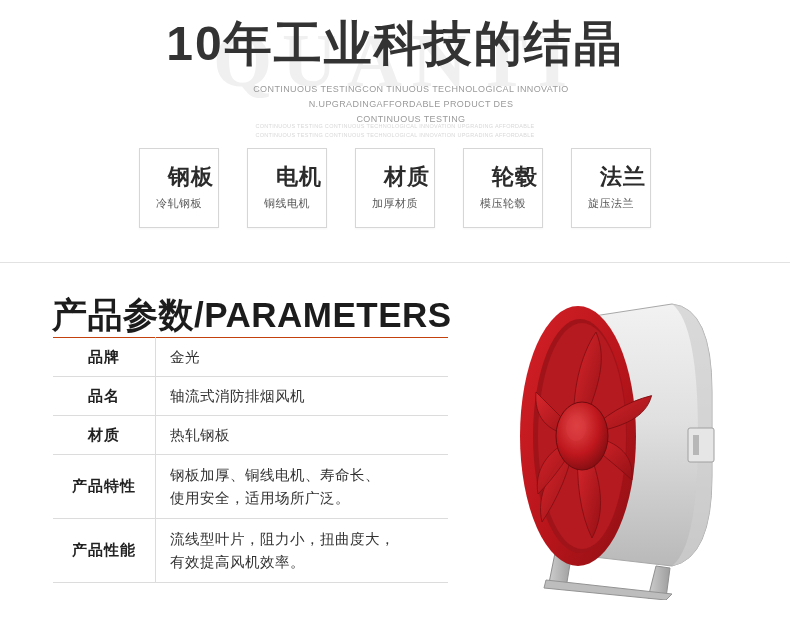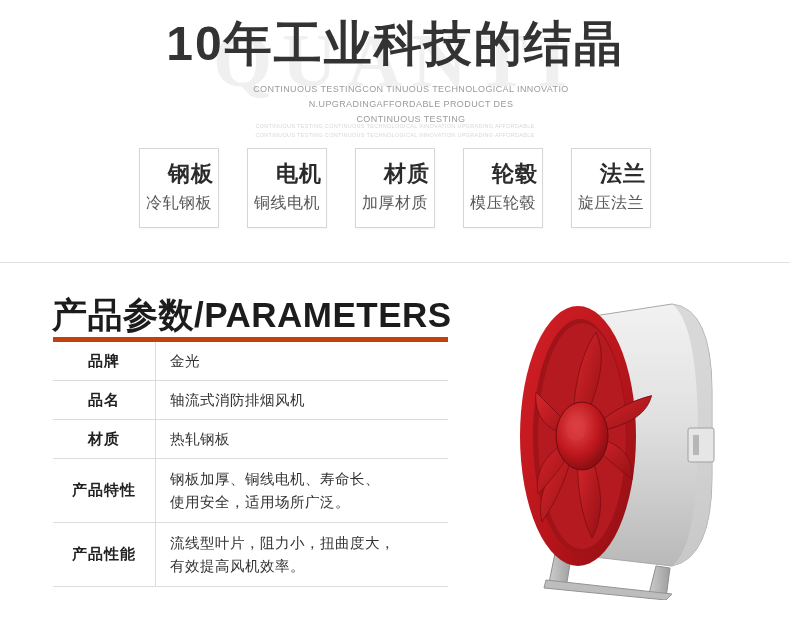--- a/index.html
+++ b/index.html
@@ -97,21 +97,21 @@
   .feature-big {
     font-size: 22px;
     font-weight: bold;
     color: #2b2b2b;
     letter-spacing: 1px;
     line-height: 1.1;
     margin-left: 24px;
   }
   .feature-small {
     margin-top: 6px;
-    font-size: 16px;
+    font-size: 11px;
     color: #585858;
     letter-spacing: 0.5px;
   }
 
   .divider {
     position: absolute;
     top: 262px;
     left: 0;
     width: 790px;
     height: 1px;
@@ -135,21 +135,21 @@
     left: 53px;
     width: 395px;
     border-collapse: collapse;
   }
   .param-table td {
     border-bottom: 1px solid #dcdcdc;
     padding: 0;
     vertical-align: middle;
   }
   .param-table tr:first-child td {
-    border-top: 5px solid #c2410c;
+    border-top: 1px solid #c2410c;
   }
   .pcol-label {
     width: 102px;
     text-align: center;
     font-size: 15px;
     font-weight: bold;
     color: #222222;
     border-right: 1px solid #dcdcdc;
     height: 38px;
     letter-spacing: 1px;

